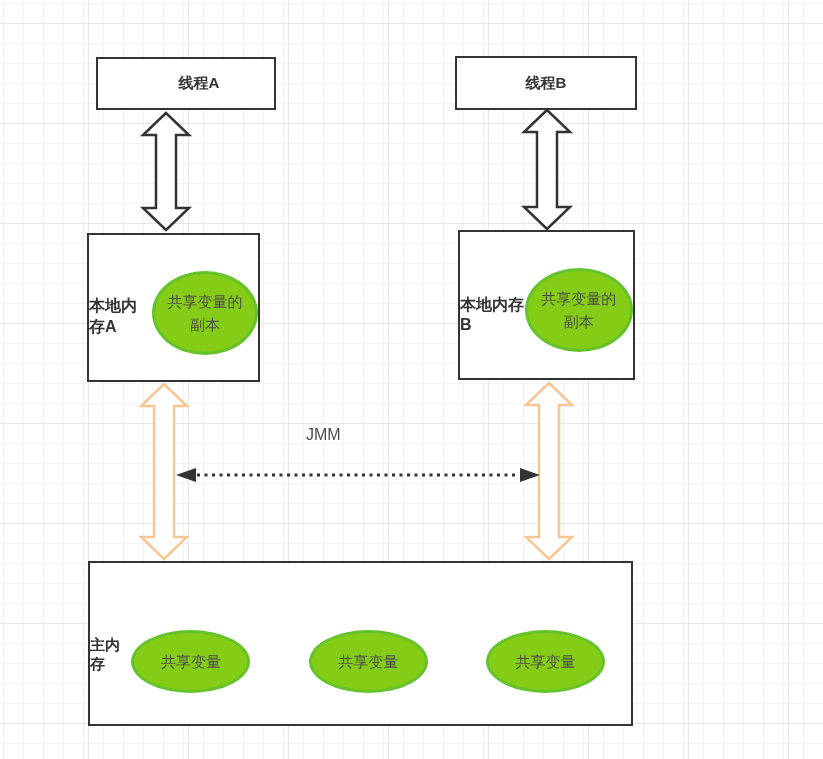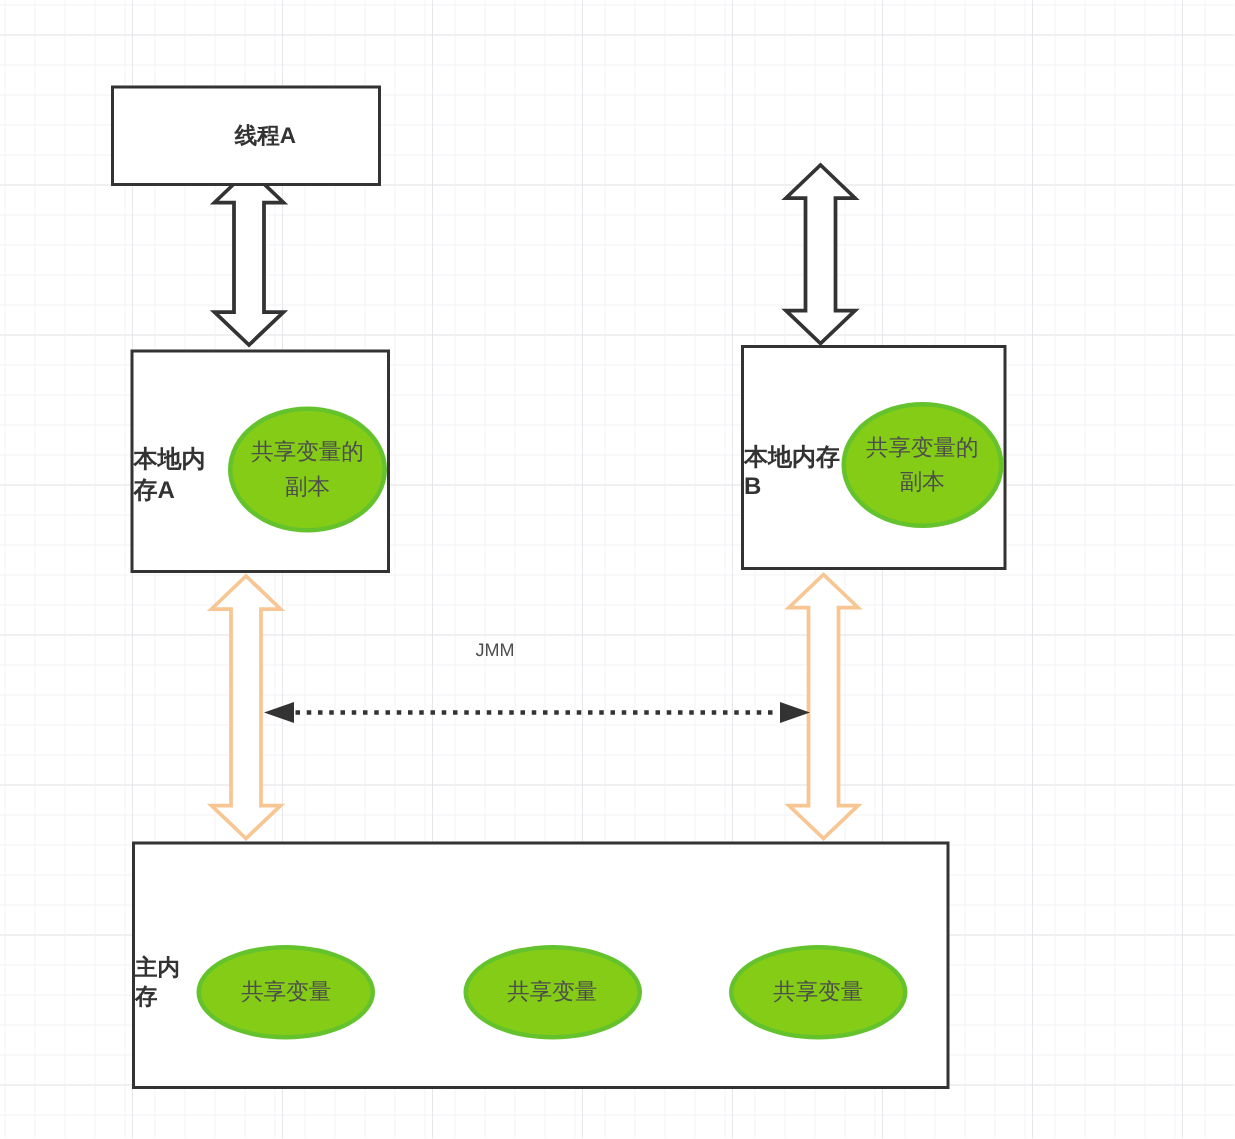--- a/index.html
+++ b/index.html
@@ -70,23 +70,23 @@
     padding: 0 26px 0 0;
     justify-content: space-between;
     margin-top: 35px;
   }
   .var-ellipse { width: 119px; height: 63px; }
 
   .svg-layer { position: absolute; left: 0; top: 0; }
 
   .jmm-label {
     position: absolute;
-    left: 317px;
+    left: 306px;
     top: 426px;
-    font-size: 12px;
+    font-size: 16px;
     color: var(--body-text, #4d4d4d);
   }
 
   .black-arrow {
     fill: #ffffff;
     stroke: var(--black-arrow, #333333);
     stroke-width: 2.5;
     stroke-linejoin: miter;
   }
   .orange-arrow {
@@ -114,34 +114,37 @@
     <polygon class="orange-arrow" points="164,384 141,406 154,406 154,537 141,537 164,559 187,537 174,537 174,406 187,406"></polygon>
     <polygon class="orange-arrow" points="549,383 526,405 539,405 539,537 526,537 549,559 572,537 559,537 559,405 572,405"></polygon>
 
     <g>
       <line class="dotted-line" x1="197" y1="475" x2="519" y2="475"></line>
       <polygon class="dot-head" points="176,475 196,468 196,482"></polygon>
       <polygon class="dot-head" points="540,475 520,468 520,482"></polygon>
     </g>
   </svg>
 
-  <div class="node thread" style="left:74px; top:57px; width:180px; height:67px;padding-left:26px;">
+  <div class="node thread" style="left:96px; top:57px; width:180px; height:53px;padding-left:26px;">
     <span>线程A</span>
   </div>
 
+  <div class="node thread" style="left:455px; top:56px; width:182px; height:54px;">
+    <span>线程B</span>
+  </div>
 
   <div class="node mem" style="left:87px; top:233px; width:173px; height:149px;">
     <div class="mem-title">本地内存A</div>
     <div class="ellipse copy-ellipse">
       <span>共享变量的</span>
       <span>副本</span>
     </div>
   </div>
 
-  <div class="node mem" style="left:458px; top:230px; width:177px; height:150px;margin-left:36px;">
+  <div class="node mem" style="left:458px; top:230px; width:177px; height:150px;">
     <div class="mem-title">本地内存B</div>
     <div class="ellipse copy-ellipse">
       <span>共享变量的</span>
       <span>副本</span>
     </div>
   </div>
 
   <div class="node mem" style="left:88px; top:561px; width:545px; height:165px;">
     <div class="main-title">主内存</div>
     <div class="main-row">

